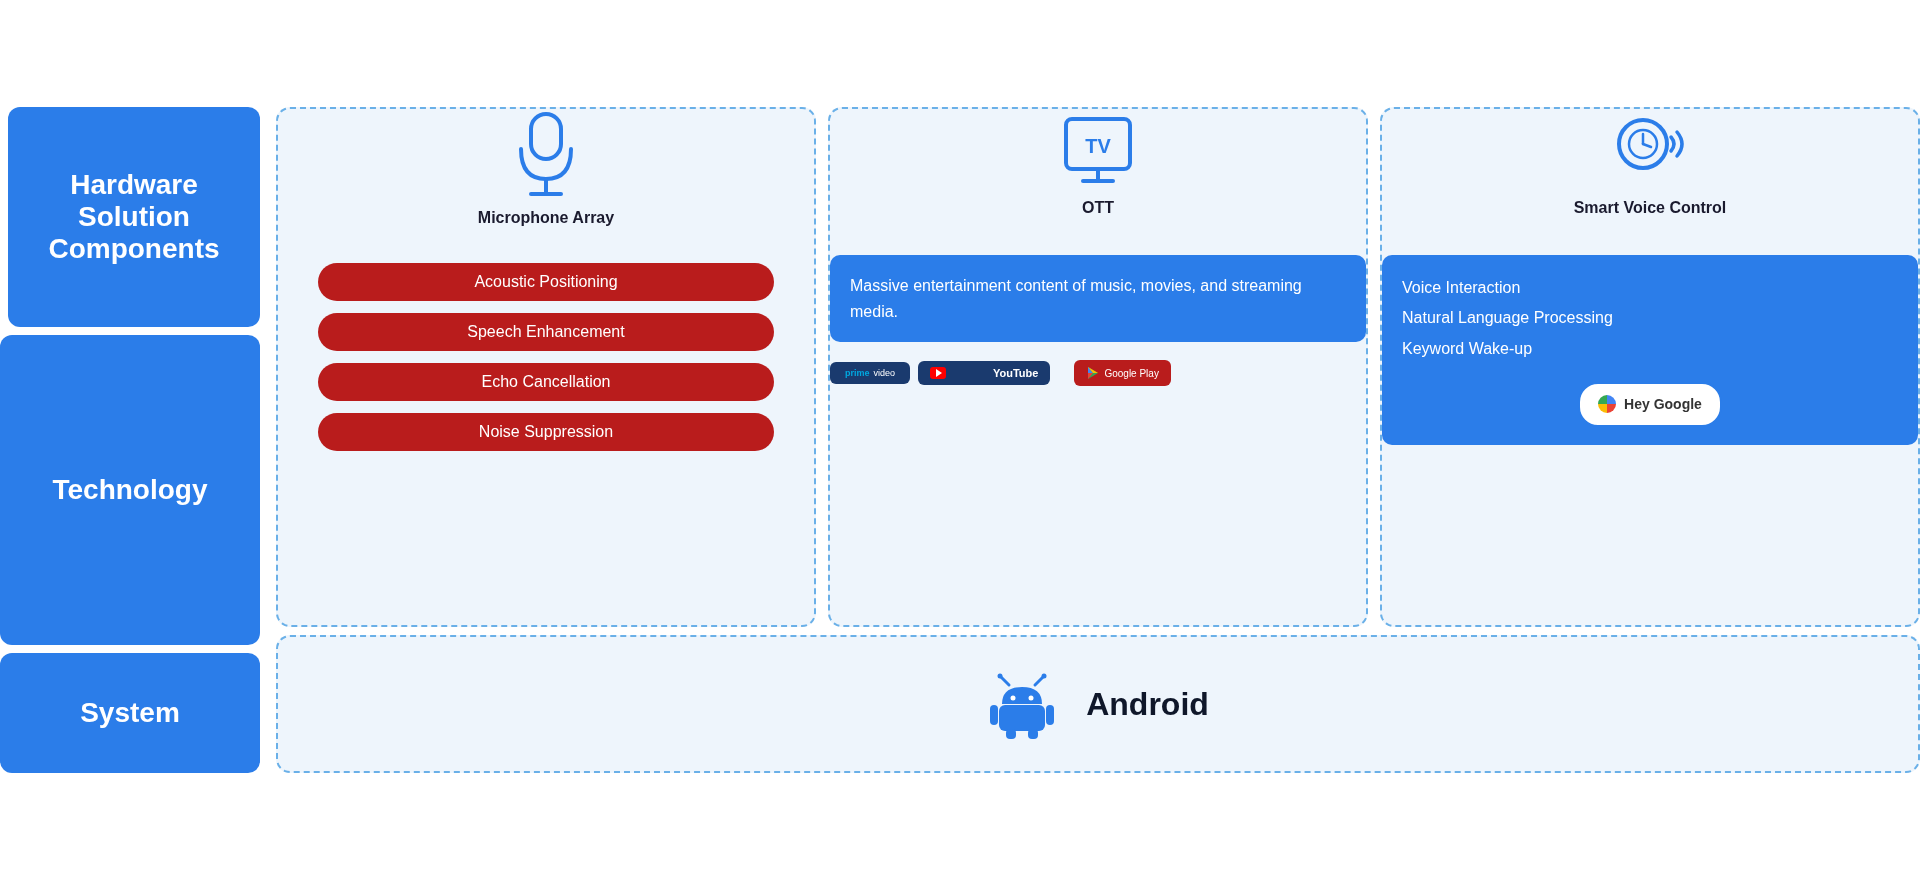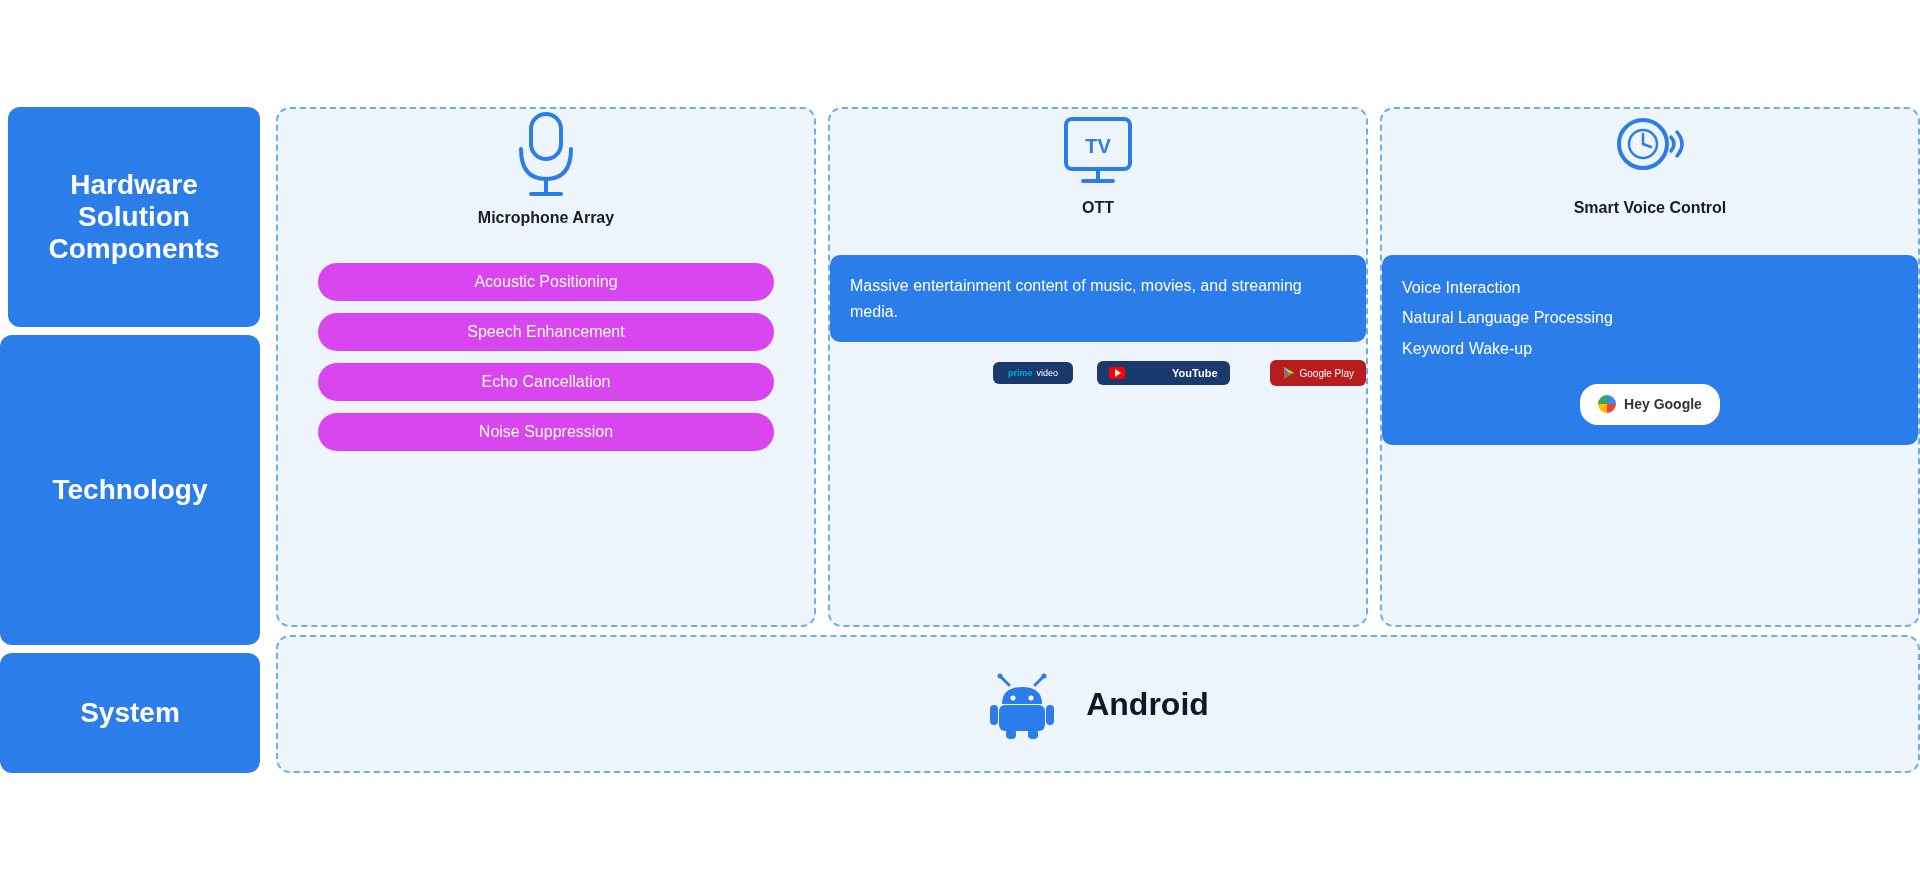--- a/index.html
+++ b/index.html
@@ -83,21 +83,21 @@
     
     .feature-pills {
       display: flex;
       flex-direction: column;
       gap: 12px;
       width: 100%;
       align-items: center;
       margin-top: 8px;
     }
     .pill {
-      background: #d946ef;
+      background: #b91c1c;
       color: #ffffff;
       border-radius: 30px;
       padding: 10px 30px;
       font-size: 16px;
       font-weight: 500;
       text-align: center;
       width: 85%;
     }
 
     
@@ -111,22 +111,22 @@
       color: #ffffff;
       padding: 18px 20px;
       font-size: 16px;
       line-height: 1.6;
       margin-bottom: 18px;
       width: 100%;
     }
     .ott-logos {
       display: flex;
       flex-direction: row;
-      gap: 24px;
-      justify-content: flex-end;
+      gap: 8px;
+      justify-content: flex-start;
       align-items: center;
     }
     .logo-badge {
       background: #1a4fa0;
       border-radius: 6px;
       padding: 6px 12px;
       display: flex;
       align-items: center;
       justify-content: center;
       font-size: 12px;

